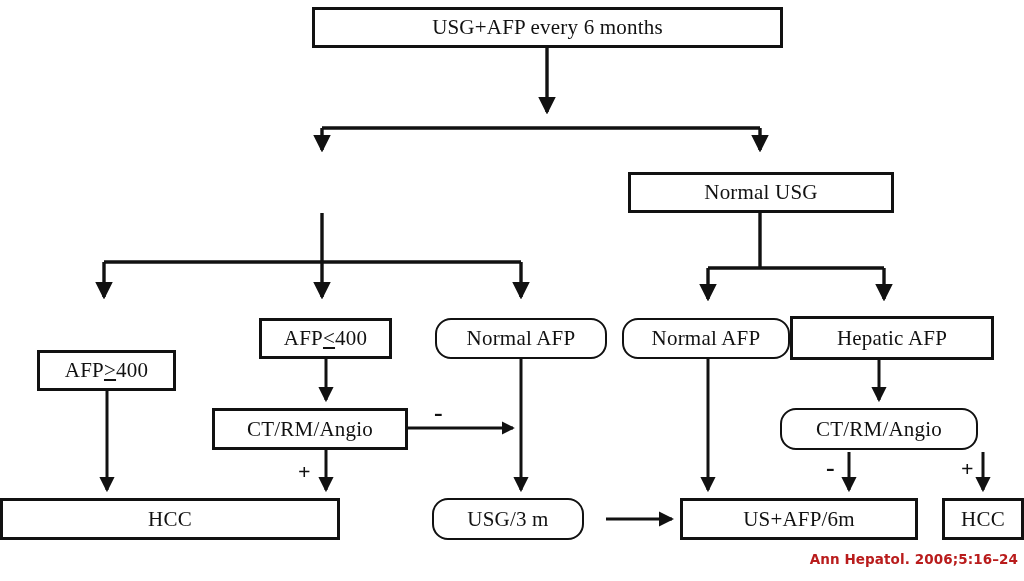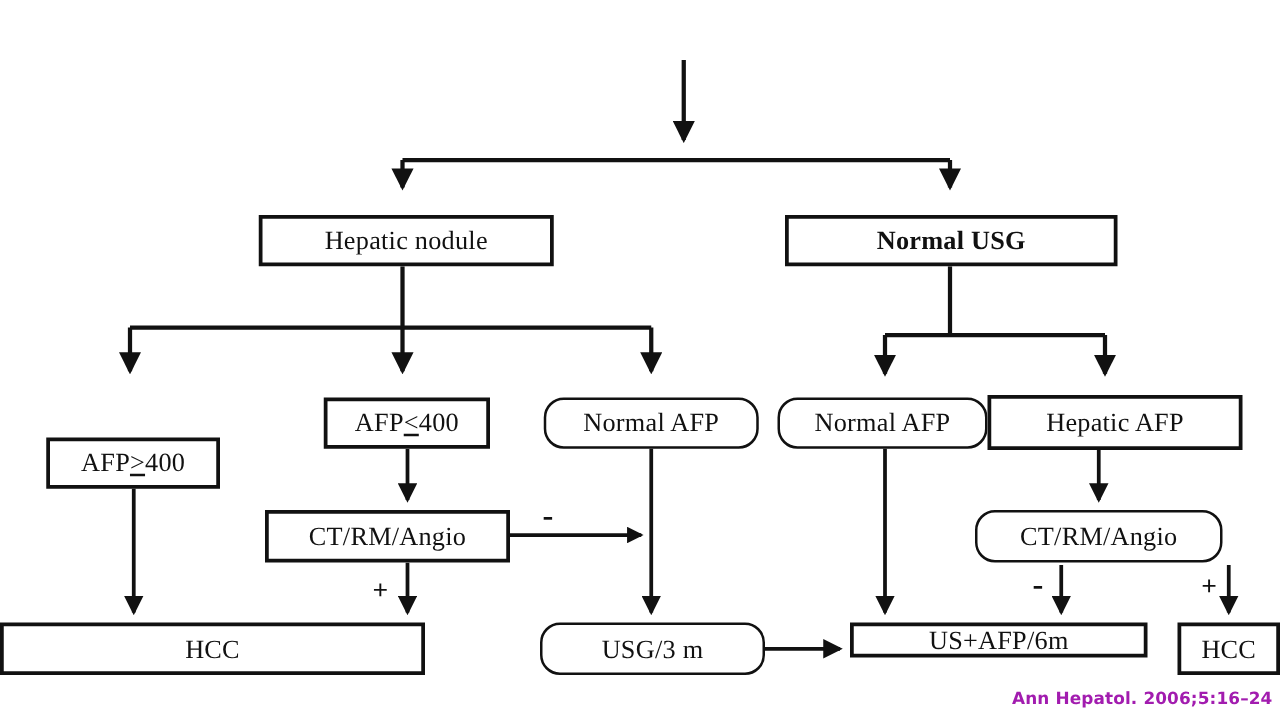--- a/index.html
+++ b/index.html
@@ -49,21 +49,21 @@
     z-index: 6;
   }
   .sign.minus { font-size: 26px; }
   #citation {
     position: absolute;
     right: 6px;
     bottom: 14px;
     font-family: "DejaVu Sans", "Liberation Sans", sans-serif;
     font-size: 13.5px;
     font-weight: bold;
-    color: #a21caf;
+    color: #b91c1c;
     letter-spacing: 0.1px;
     white-space: nowrap;
     z-index: 6;
     margin-left: 48px;
   }
   .ul-op { text-decoration: underline; text-underline-offset: 2px; }
 </style>
 </head>
 <body>
 
@@ -116,44 +116,44 @@
       <line x1="879" y1="360" x2="879" y2="400" marker-end="url(#arrow)"></line>
 
       <line x1="849" y1="452" x2="849" y2="490" marker-end="url(#arrow)"></line>
 
       <line x1="983" y1="452" x2="983" y2="490" marker-end="url(#arrow)"></line>
 
       <line x1="606" y1="519" x2="672" y2="519" marker-end="url(#arrow)"></line>
     </g>
   </svg>
 
+  <div class="node" style="left:312px;top:7px;width:471px;height:41px;">USG+AFP every 6 months</div>
 
-  <div class="node" style="left:207px;top:172px;width:236px;height:41px;">Hepatic nodule</div>
 
-  <div class="node" style="left:628px;top:172px;width:266px;height:41px;font-weight:bold;">Normal USG</div>
+  <div class="node" style="left:628px;top:172px;width:266px;height:41px;">Normal USG</div>
 
   <div class="node" style="left:37px;top:318px;width:139px;height:41px;margin-top:32px;">AFP <span class="ul-op">&gt;</span> 400</div>
 
   <div class="node" style="left:259px;top:318px;width:133px;height:41px;">AFP <span class="ul-op">&lt;</span> 400</div>
 
   <div class="node thin" style="left:435px;top:318px;width:172px;height:41px;">Normal AFP</div>
 
   <div class="node thin" style="left:622px;top:318px;width:168px;height:41px;">Normal AFP</div>
 
   <div class="node" style="left:790px;top:316px;width:204px;height:44px;">Hepatic AFP</div>
 
   <div class="node" style="left:212px;top:408px;width:196px;height:42px;">CT/RM/Angio</div>
 
   <div class="node thin" style="left:780px;top:408px;width:198px;height:42px;">CT/RM/Angio</div>
 
   <div class="node" style="left:0px;top:498px;width:340px;height:42px;">HCC</div>
 
-  <div class="node thin" style="left:432px;top:498px;width:180px;height:42px;">USG/3 m</div>
+  <div class="node thin" style="left:432px;top:498px;width:152px;height:42px;">USG/3 m</div>
 
-  <div class="node" style="left:680px;top:498px;width:238px;height:28px;">US+AFP/6m</div>
+  <div class="node" style="left:680px;top:498px;width:238px;height:42px;">US+AFP/6m</div>
 
   <div class="node" style="left:942px;top:498px;width:82px;height:42px;">HCC</div>
 
   <div class="sign minus" style="left:434px;top:400px;">-</div>
   <div class="sign" style="left:298px;top:461px;">+</div>
   <div class="sign minus" style="left:826px;top:455px;">-</div>
   <div class="sign" style="left:961px;top:458px;">+</div>
 
   <div id="citation">Ann Hepatol. 2006;5:16–24</div>
 

